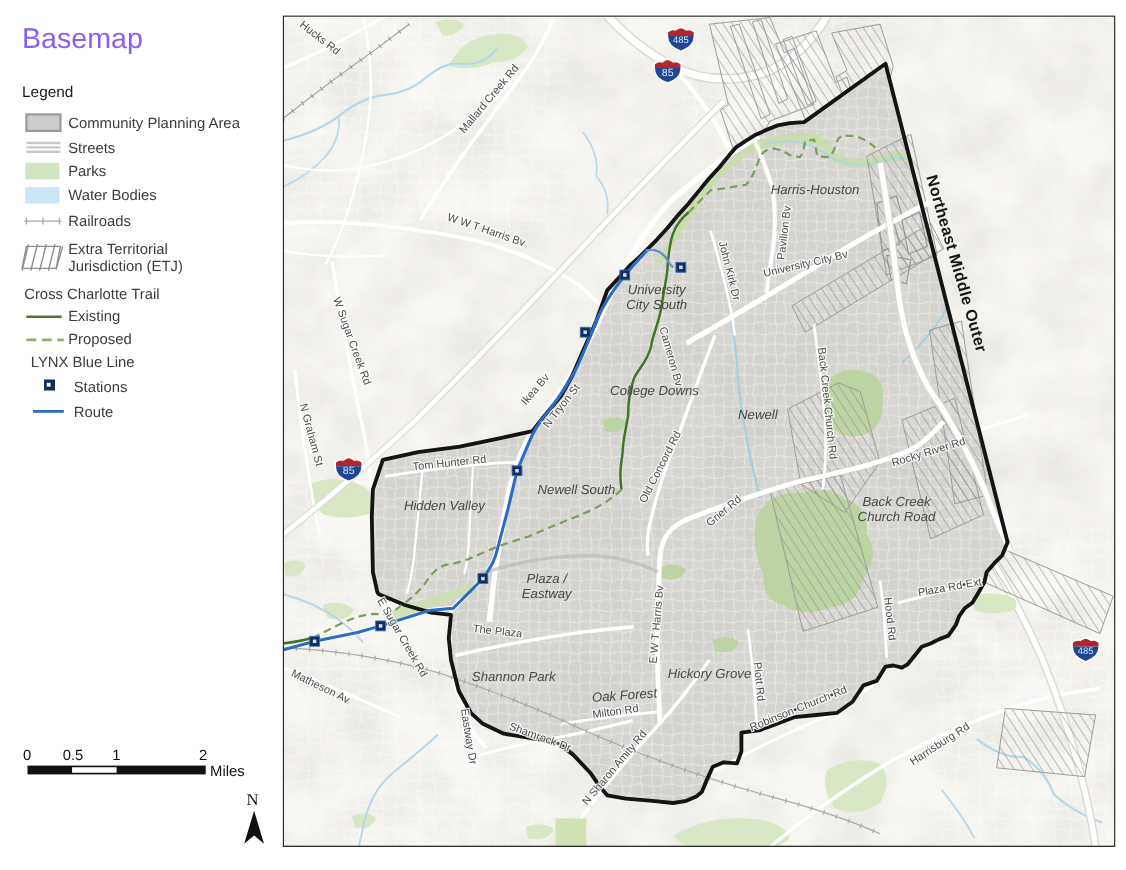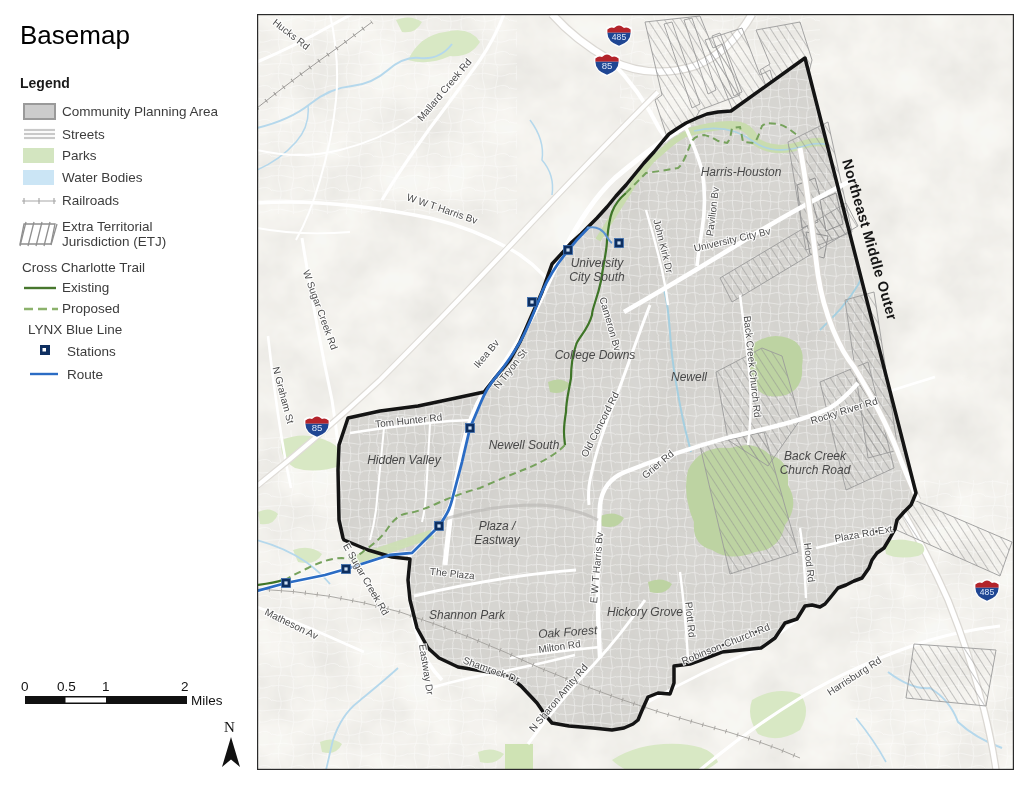--- a/index.html
+++ b/index.html
@@ -2,23 +2,23 @@
 <html><head>
 <meta charset="utf-8">
 <style>
   html,body{margin:0;padding:0;background:#ffffff;width:1024px;height:791px;overflow:hidden;}
   body{font-family:"Liberation Sans", sans-serif;position:relative;-webkit-font-smoothing:antialiased;}
   .abs{position:absolute;}
 </style>
 </head>
 <body>
 
-<div class="abs" style="left:20px;top:20px;font-size:26px;color:#000000;">Basemap</div>
-
-<div class="abs" style="left:20px;top:75px;font-size:14px;font-weight:bold;color:#1a1a1a;">Legend</div>
+<div class="abs" style="left:20px;top:20px;font-size:26px;color:#8b5cf6;">Basemap</div>
+
+<div class="abs" style="left:20px;top:75px;font-size:14px;font-weight:normal;color:#1a1a1a;">Legend</div>
 
 <svg class="abs" style="left:0;top:95px;" width="250" height="300" viewBox="0 95 250 300">
 
   <rect x="24" y="104" width="31" height="15" fill="#cccccc" stroke="#9a9a9a" stroke-width="2"></rect>
   <text x="62" y="116" font-size="13.5" fill="#3c3c3c">Community Planning Area</text>
 
   <g stroke="#c9c9c9" stroke-width="2.2">
     <line x1="24" y1="130" x2="55" y2="130"></line>
       <line x1="24" y1="134" x2="55" y2="134"></line>
       <line x1="24" y1="138" x2="55" y2="138"></line>

